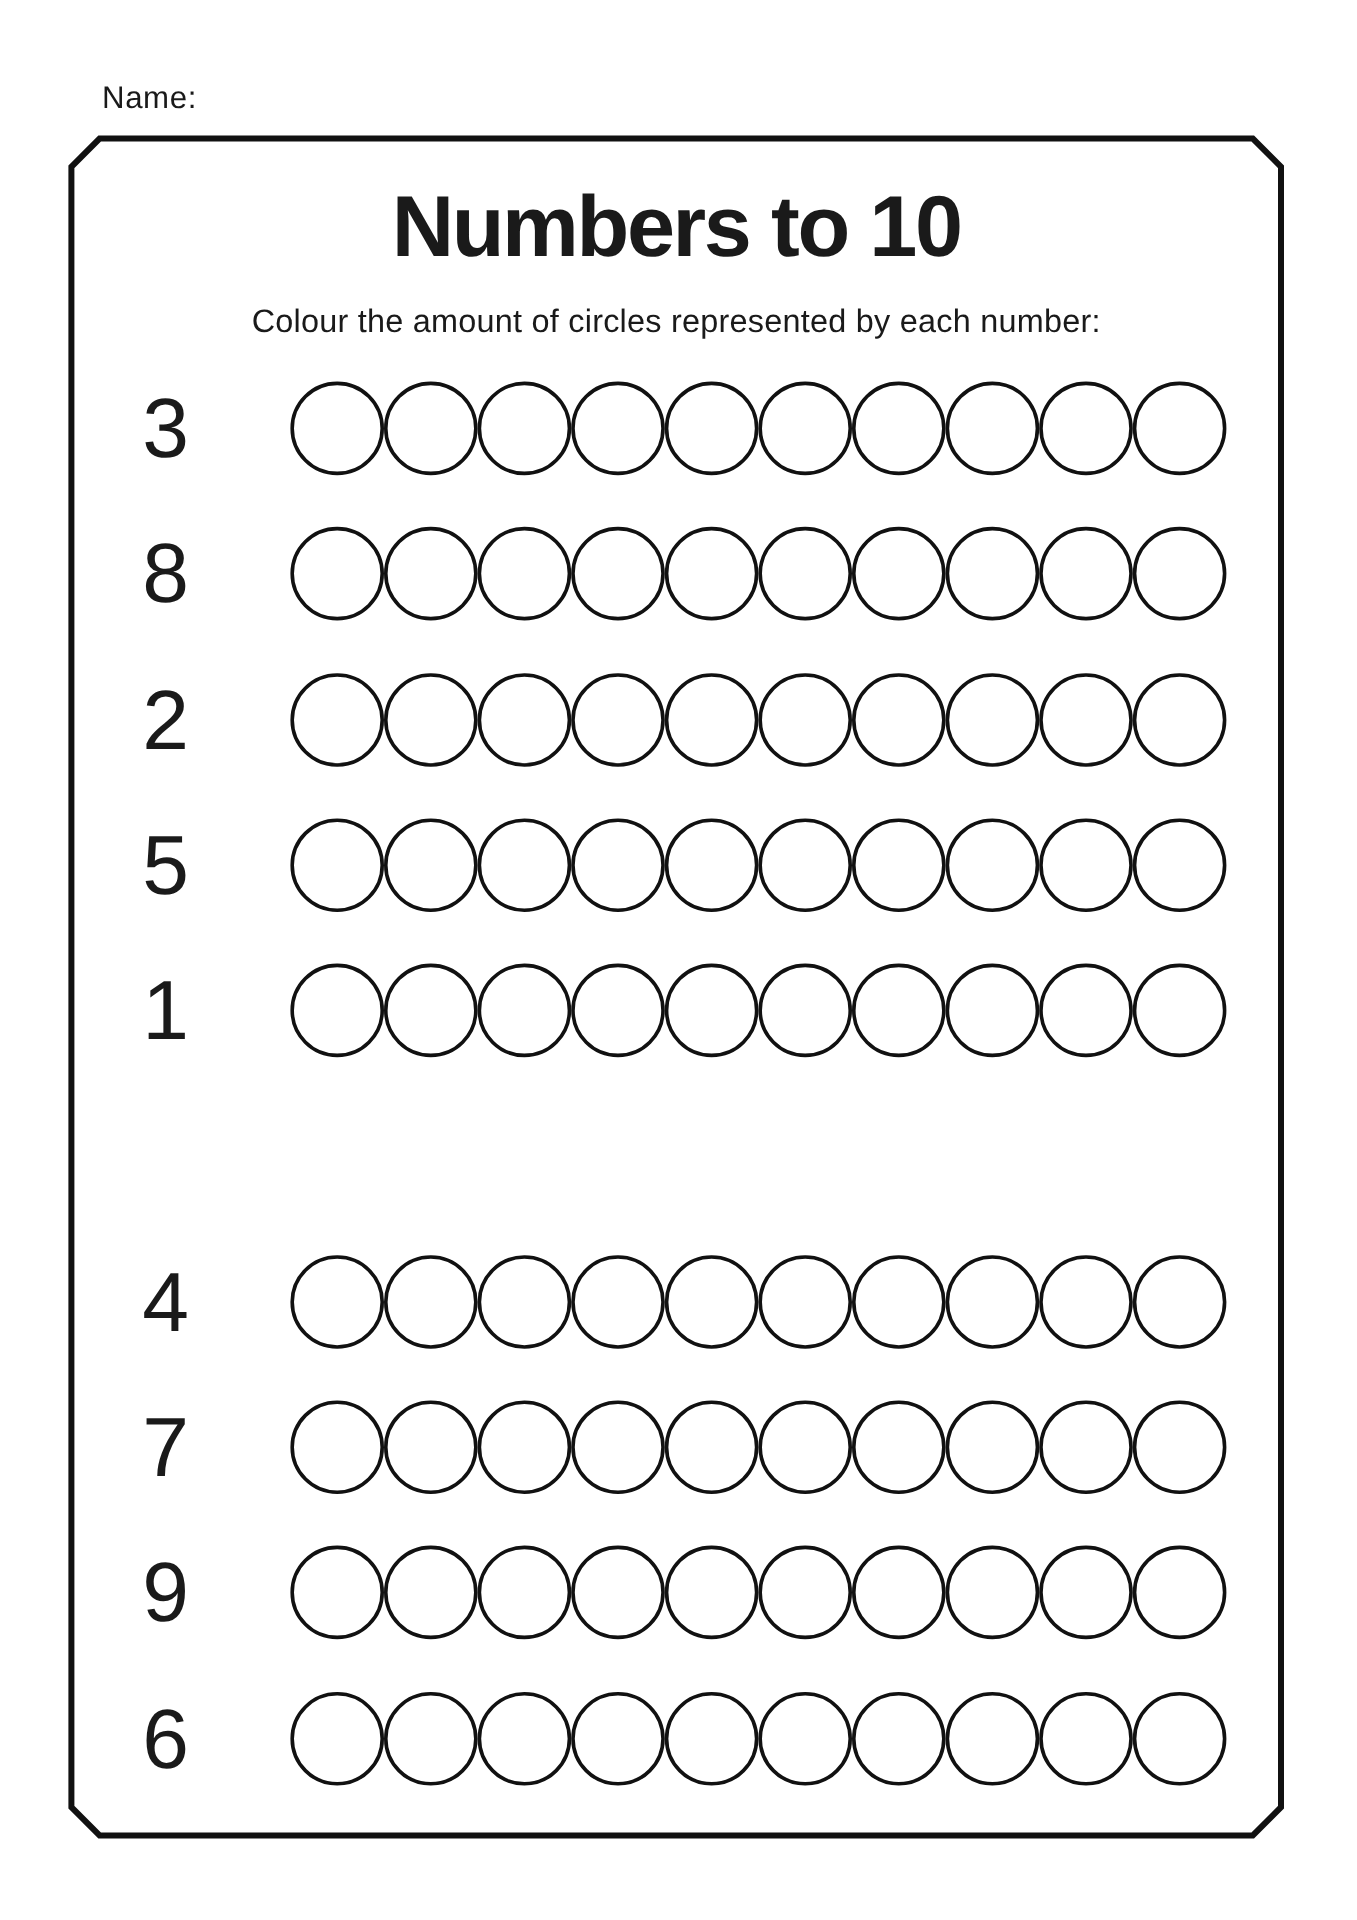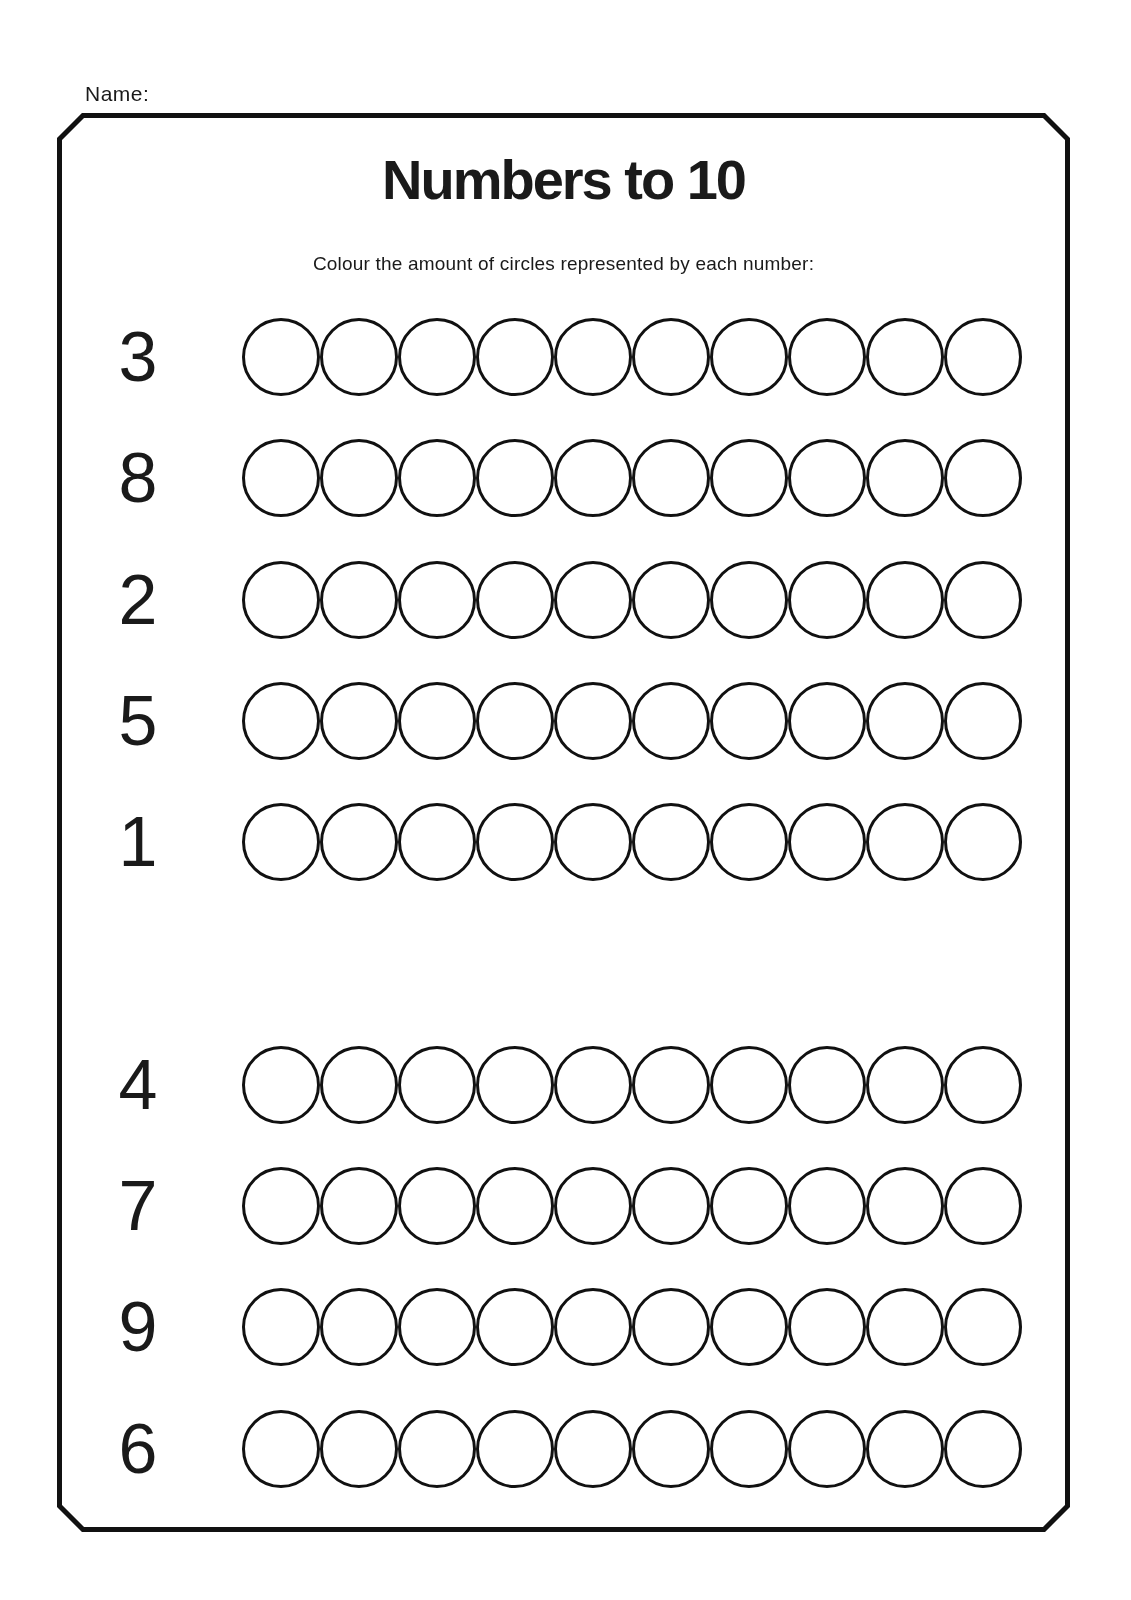--- a/index.html
+++ b/index.html
@@ -6,43 +6,43 @@
   html,body{ margin:0; padding:0; }
   body{
     width:1131px; height:1600px;
     background:var(--bg);
     position:relative;
     overflow:hidden;
     font-family:"Liberation Sans", sans-serif;
     color:var(--ink);
   }
   .name-label{
-    position:absolute; left:85px; top:82px;
-    font-size:21px; letter-spacing:.5px;
+    position:absolute; left:85px; top:66px;
+    font-size:26px; letter-spacing:.5px;
   }
   .frame{
     position:absolute; left:57px; top:113px;
     width:1013px; height:1419px;
   }
   .frame-border-svg{
     position:absolute; left:0; top:0; overflow:visible; display:block;
   }
   .title{
     position:absolute; left:0; top:36px; width:100%;
     text-align:center;
     font-weight:800;
-    font-size:56px;
+    font-size:72px;
     letter-spacing:-2px;
     line-height:1.12;
     color:var(--ink);
   }
   .instruction{
     position:absolute; left:0; top:140px; width:100%;
     text-align:center;
-    font-size:19px;
+    font-size:27px;
     letter-spacing:.2px;
     color:var(--ink);
   }
   .rows{ position:absolute; left:0; top:0; width:100%; height:100%; }
   .row{
     position:absolute; left:0; width:100%; height:78px;
   }
   .row-number{
     position:absolute; left:0; top:0; width:162px; height:78px;
     text-align:center;

